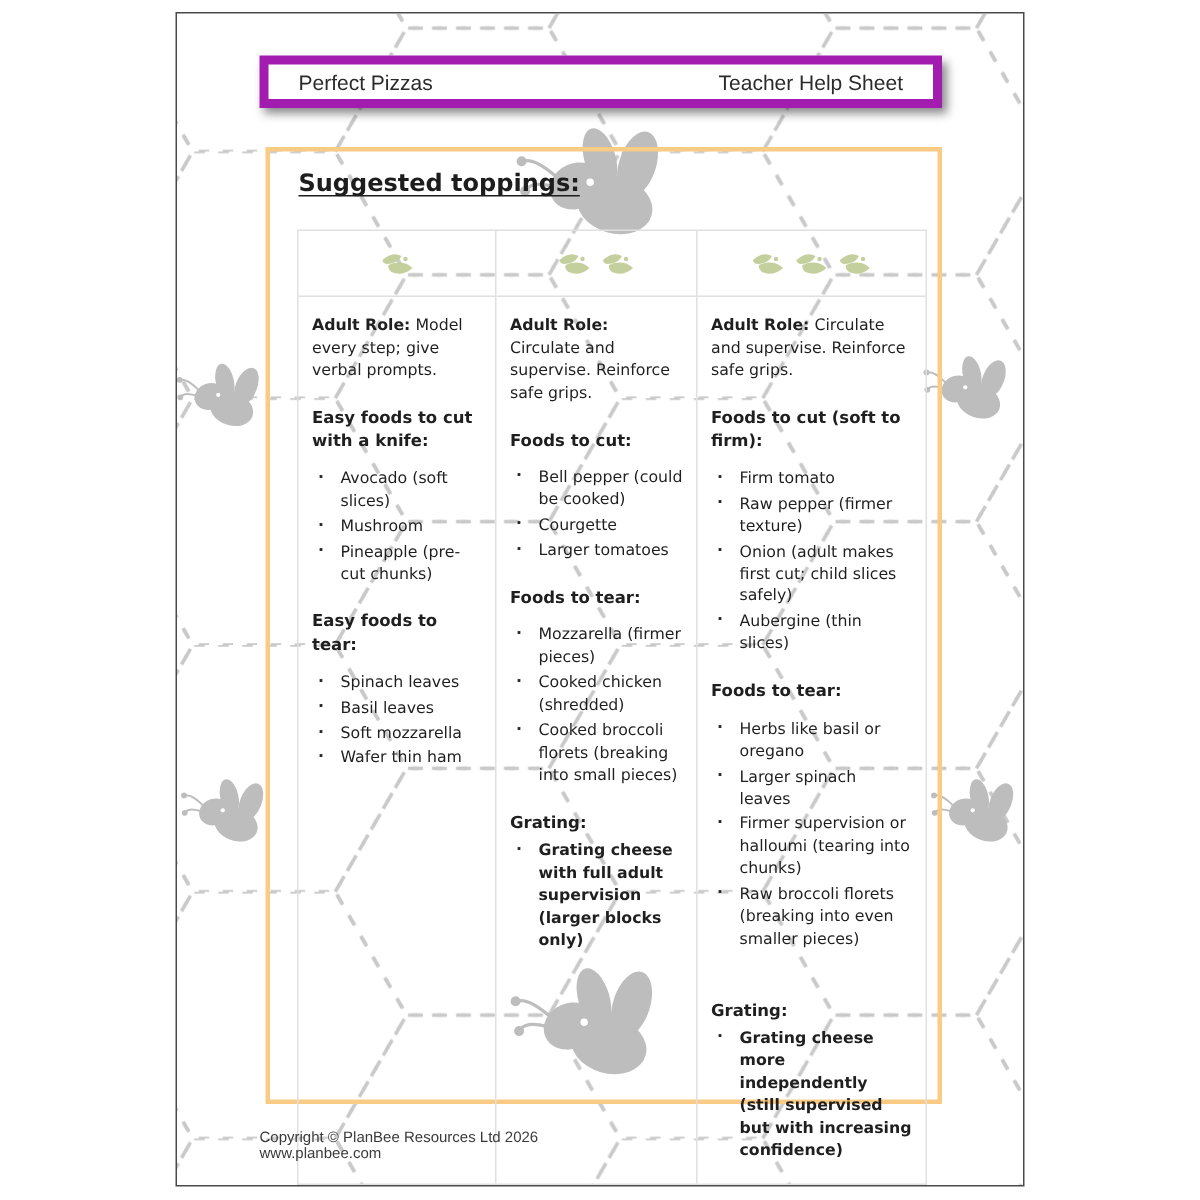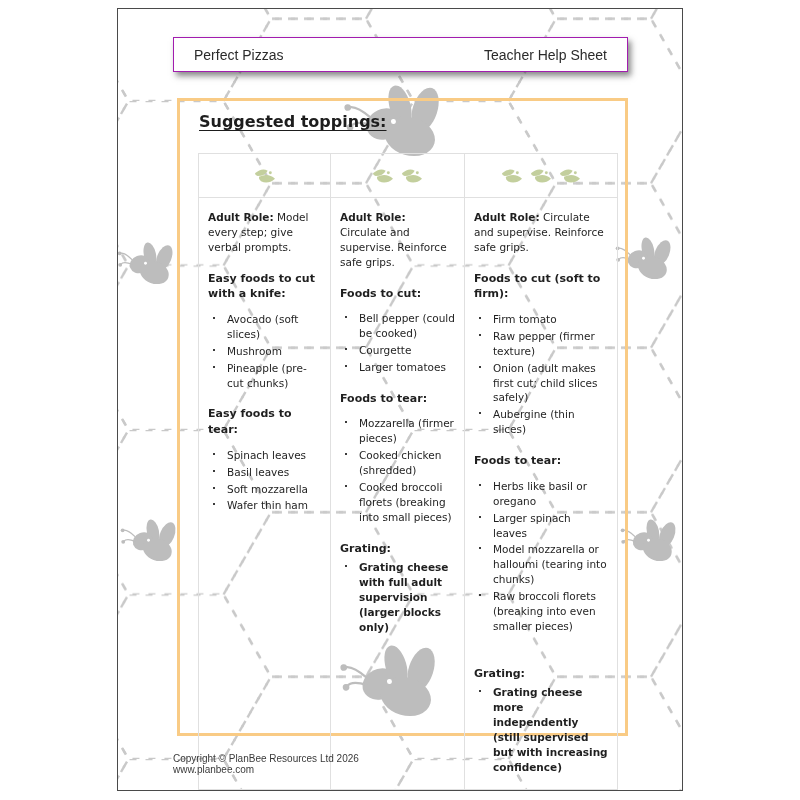--- a/index.html
+++ b/index.html
@@ -7,21 +7,21 @@
   .stage { position:relative; width:800px; height:800px; background:#ffffff; overflow:hidden; }
 
   .page {
     position:absolute; left:117px; top:8px; width:566px; height:783px;
     background:#ffffff; border:1.5px solid #4a4a4a; overflow:hidden;
   }
   .bg-decor { position:absolute; left:0; top:0; width:566px; height:783px; }
 
   .header-bar {
     position:absolute; left:55px; top:28px; width:455px; height:35px;
-    background:#ffffff; border:1px solid #a21caf;
+    background:#ffffff; border:6px solid #a21caf;
     box-shadow:3px 4px 6px rgba(40,40,40,0.55);
     display:flex; align-items:center; justify-content:space-between;
     padding:0 20px;
     font-family:"Liberation Sans", sans-serif; font-size:14px; color:#2b2b2b;
   }
 
   .accent-box {
     position:absolute; left:59px; top:89px; width:451px; height:638px;
     border:3px solid #F9CB85; background:transparent;
   }
@@ -194,21 +194,21 @@
           <ul>
             <li>Firm tomato</li>
             <li>Raw pepper (firmer texture)</li>
             <li>Onion (adult makes first cut; child slices safely)</li>
             <li>Aubergine (thin slices)</li>
           </ul>
           <h4>Foods to tear:</h4>
           <ul>
             <li>Herbs like basil or oregano</li>
             <li>Larger spinach leaves</li>
-            <li>Model mozzarella or halloumi (tearing into chunks)</li>
+            <li>Firmer supervision or halloumi (tearing into chunks)</li>
             <li>Raw broccoli florets (breaking into even smaller pieces)</li>
           </ul>
           <h4 class="big-gap">Grating:</h4>
           <ul class="tight">
             <li>Grating cheese more independently (still supervised but with increasing confidence)</li>
           </ul>
         </div>
       </div>
 
     </div>

